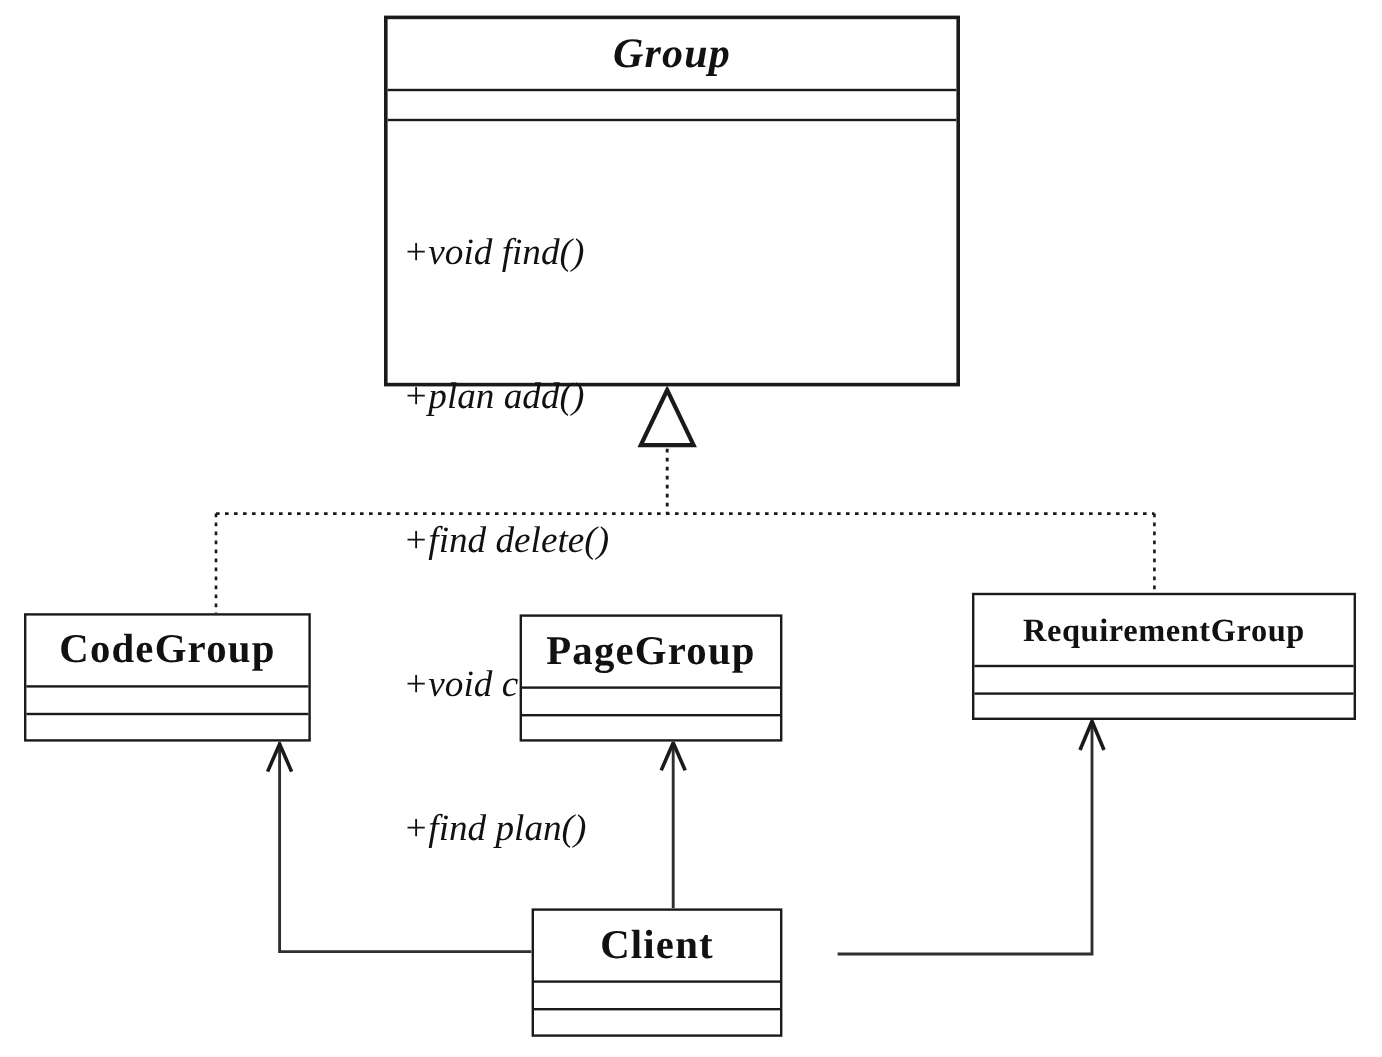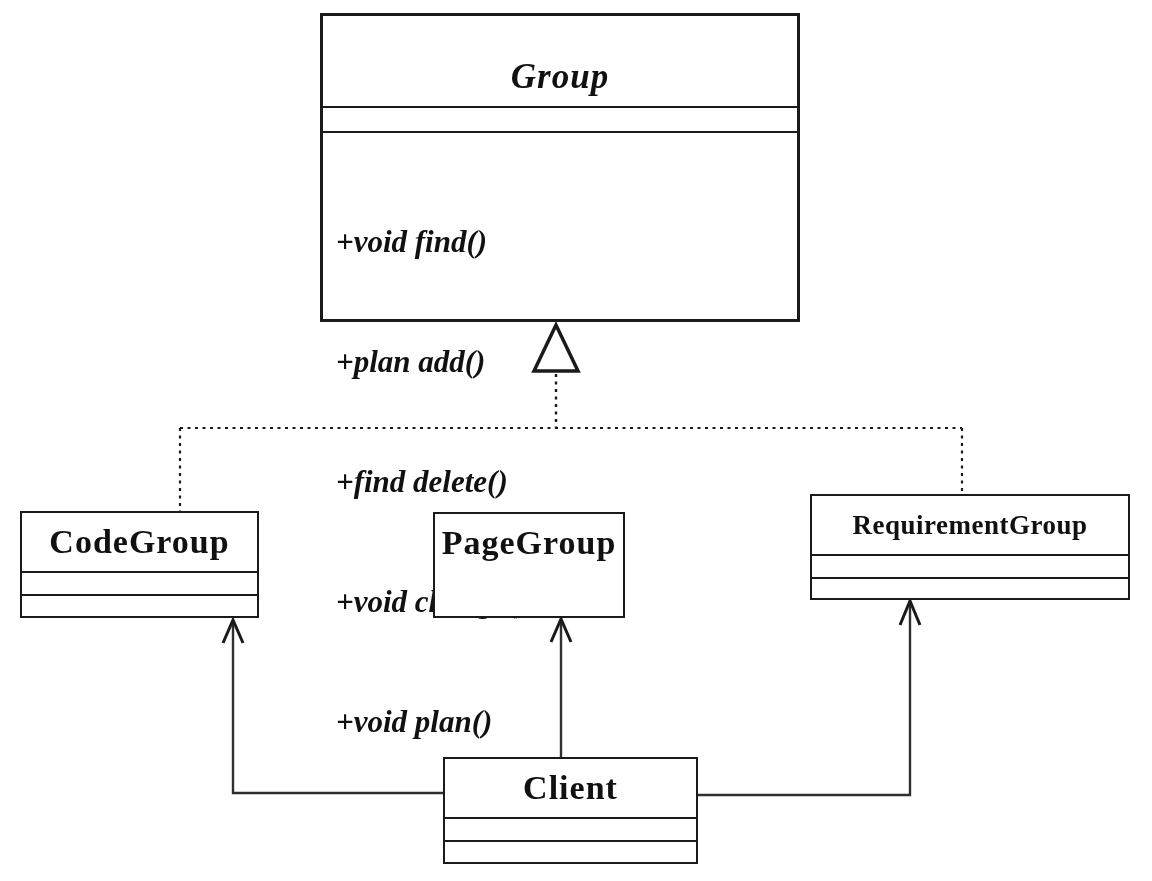--- a/index.html
+++ b/index.html
@@ -42,38 +42,38 @@
   .uml-attrs {
     border-top: 2px solid #1a1a1a;
     flex: 0 0 auto;
   }
   .uml-methods {
     border-top: 2px solid #1a1a1a;
     flex: 1 1 auto;
   }
   
   #group-box   { left: 320px; top: 13px;  width: 480px; height: 309px; }
-  #group-box .uml-title   { height: 58px; font-size: 35px; margin-top: 32px; }
+  #group-box .uml-title   { height: 58px; font-size: 35px; }
   #group-box .uml-attrs   { height: 23px; }
   #group-box .uml-methods {
     padding: 9px 0 0 13px;
     font-style: italic;
     font-size: 31px;
     line-height: 40px;
     white-space: pre;
   }
   
   #codegroup-box        { left: 20px;  top: 511px; width: 239px; height: 107px; }
-  #pagegroup-box        { left: 433px; top: 512px; width: 192px; height: 106px; align-items: center; }
+  #pagegroup-box        { left: 433px; top: 512px; width: 219px; height: 106px; }
   #requirementgroup-box { left: 810px; top: 494px; width: 320px; height: 106px; }
-  #client-box           { left: 443px; top: 757px; width: 255px; height: 107px; }
+  #client-box           { left: 443px; top: 757px; width: 209px; height: 107px; }
   .uml-class.small .uml-title   { height: 58px; font-size: 34px; border-radius: 12px; }
   .uml-class.small .uml-attrs   { height: 21px; }
   #requirementgroup-box .uml-title { font-size: 27px; letter-spacing: 0.5px; }
-  .method-line { white-space: pre; font-weight: bold; }
+  .method-line { white-space: pre; }
 </style>
 </head>
 <body>
 
 <div id="canvas">
 
   <svg id="connector-layer" viewBox="0 0 1152 881" xmlns="http://www.w3.org/2000/svg">
 
     <polygon points="556,325 534,371 578,371" fill="#ffffff" stroke="#1a1a1a" stroke-width="3.5"></polygon>
 
@@ -96,21 +96,21 @@
   </svg>
 
   <div id="group-box" class="uml-class">
     <div class="uml-title abstract">Group</div>
     <div class="uml-attrs"></div>
     <div class="uml-methods">
       <div class="method-line">+void find()</div>
       <div class="method-line">+plan add()</div>
       <div class="method-line">+find delete()</div>
       <div class="method-line">+void change()</div>
-      <div class="method-line">+void plan()</div>
+      <div class="method-line">+find plan()</div>
     </div>
   </div>
 
   <div id="codegroup-box" class="uml-class small thin">
     <div class="uml-title">CodeGroup</div>
     <div class="uml-attrs"></div>
     <div class="uml-methods"></div>
   </div>
 
   <div id="pagegroup-box" class="uml-class small thin">

